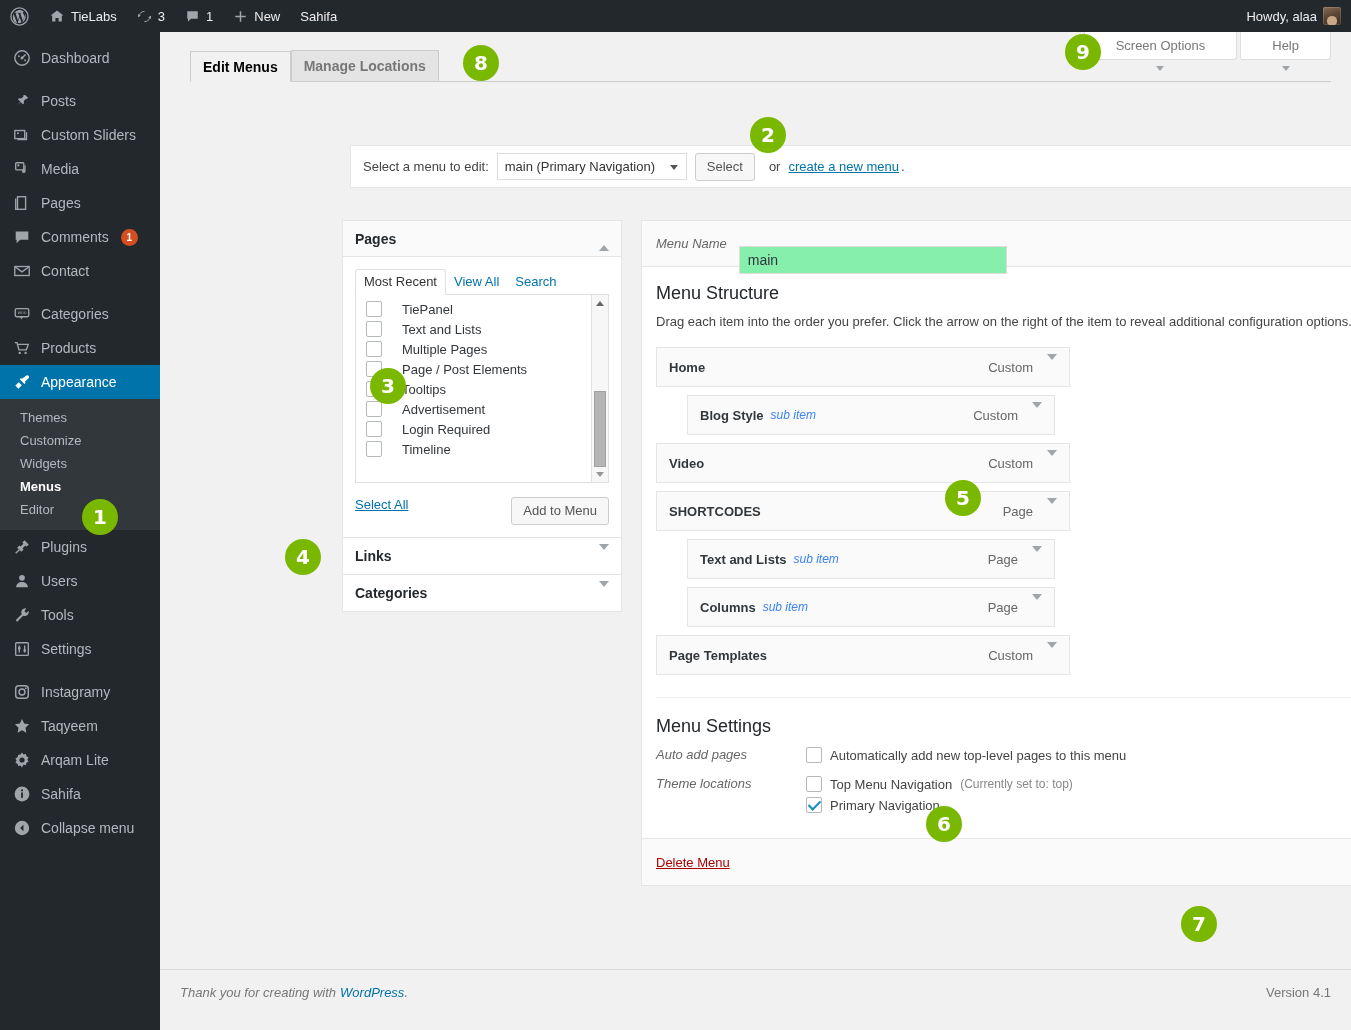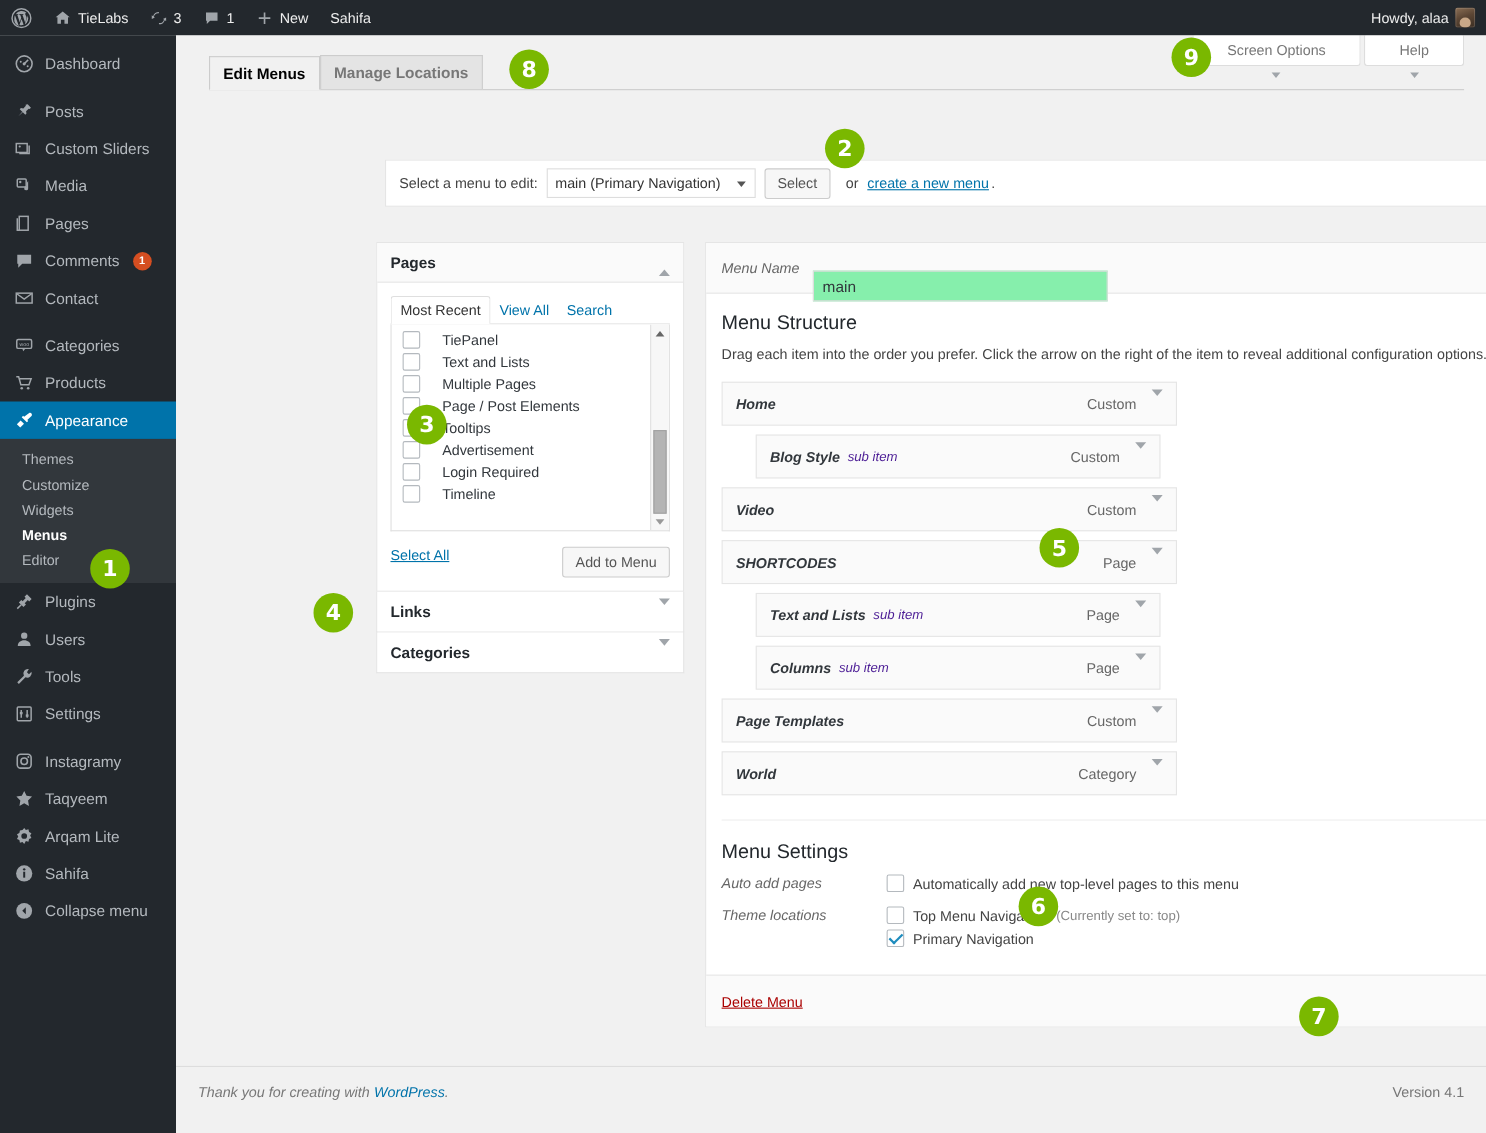--- a/index.html
+++ b/index.html
@@ -230,22 +230,22 @@
   .h3 { font-size: 18px; font-weight: normal; color: #23282d; margin: 2px 0 10px 0; }
   .desc { font-size: 13px; color: #444; margin-bottom: 18px; }
 
   .mi-row {
     border: 1px solid #e5e5e5; background: #fafafa;
     height: 40px; display: flex; align-items: center;
     padding: 0 12px; margin-bottom: 8px;
     width: 414px;
   }
   .mi-row.sub { margin-left: 31px; width: 368px; }
-  .mi-title { font-weight: bold; font-size: 13px; color: #32373c; font-style: italic; }
-  .mi-sub { font-style: italic; color: #4c1d95; font-size: 12px; margin-left: 7px; }
+  .mi-title { font-weight: bold; font-size: 13px; color: #32373c; }
+  .mi-sub { font-style: italic; color: #3b82f6; font-size: 12px; margin-left: 7px; }
   .mi-type { margin-left: auto; color: #666; font-size: 13px; }
   .mi-ar { margin-left: 14px; }
 
   .msettings { margin-top: 22px; border-top: 1px solid #eee; padding-top: 16px; }
   .set-row { display: flex; align-items: flex-start; margin-bottom: 8px; font-size: 13px; }
   .set-label { width: 150px; font-style: italic; color: #666; flex: 0 0 150px; }
   .set-opt { display: flex; align-items: center; gap: 8px; margin-bottom: 5px; }
   .muted { color: #888; font-size: 12px; }
 
   .panel-foot {
@@ -719,25 +719,20 @@
           <span class="mi-type">Page</span>
           <span class="mi-ar"><span class="tri-dn"></span></span>
         </div>
 
         <div class="mi-row">
           <span class="mi-title">Page Templates</span>
           <span class="mi-type">Custom</span>
           <span class="mi-ar"><span class="tri-dn"></span></span>
         </div>
 
-        <div class="mi-row">
-          <span class="mi-title">World</span>
-          <span class="mi-type">Category</span>
-          <span class="mi-ar"><span class="tri-dn"></span></span>
-        </div>
       </div>
 
       <div class="msettings">
         <div class="h3">Menu Settings</div>
 
         <div class="set-row">
           <span class="set-label">Auto add pages</span>
           <div>
             <div class="set-opt">
               <span class="cbx"></span>

